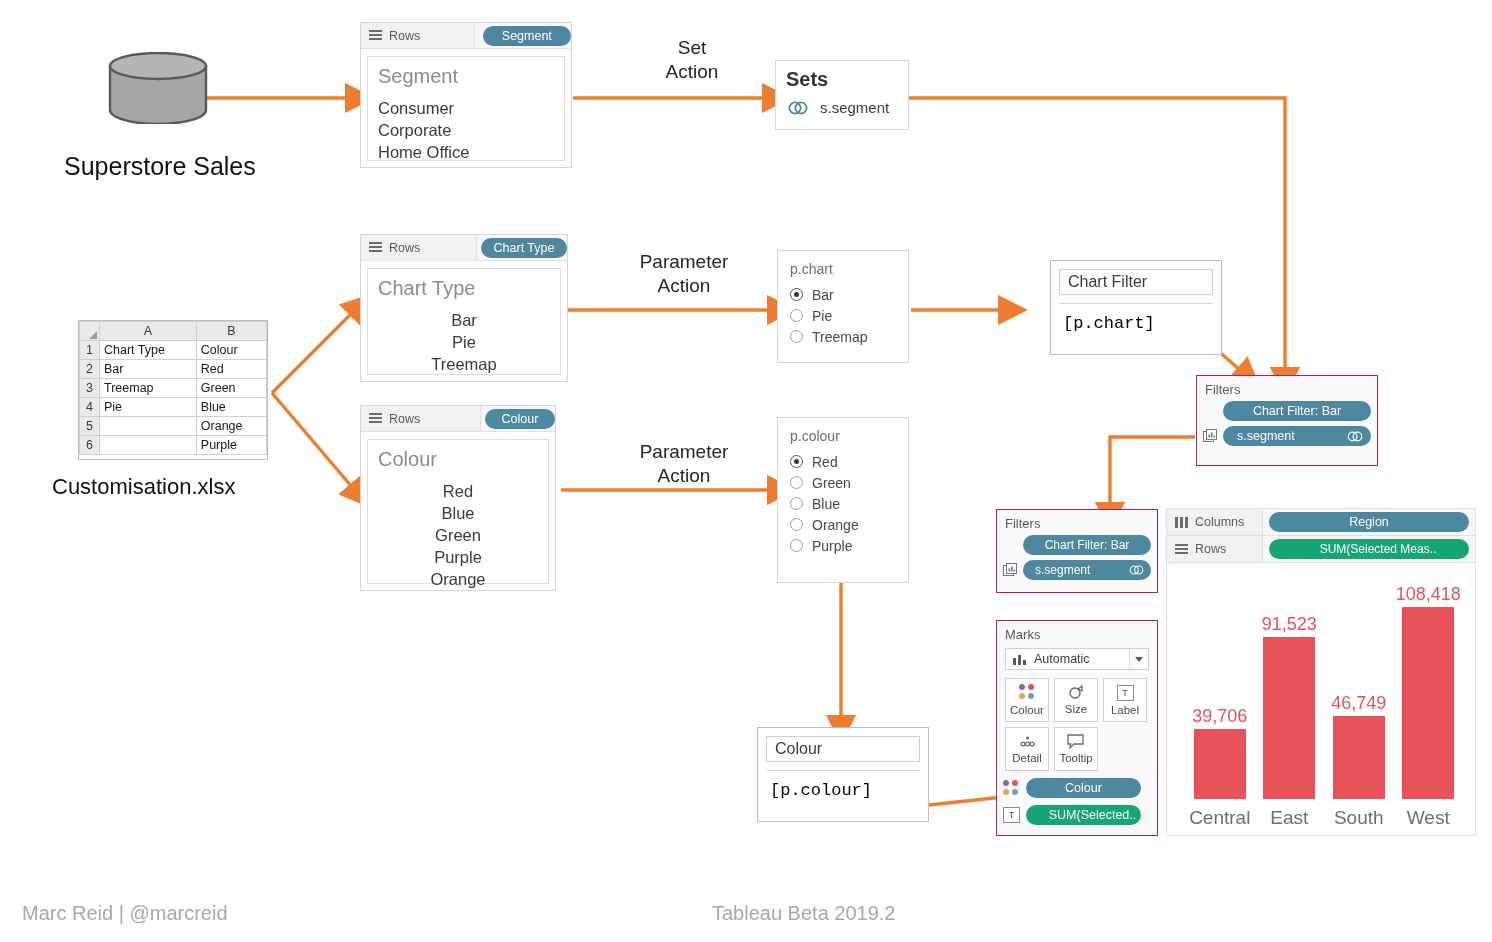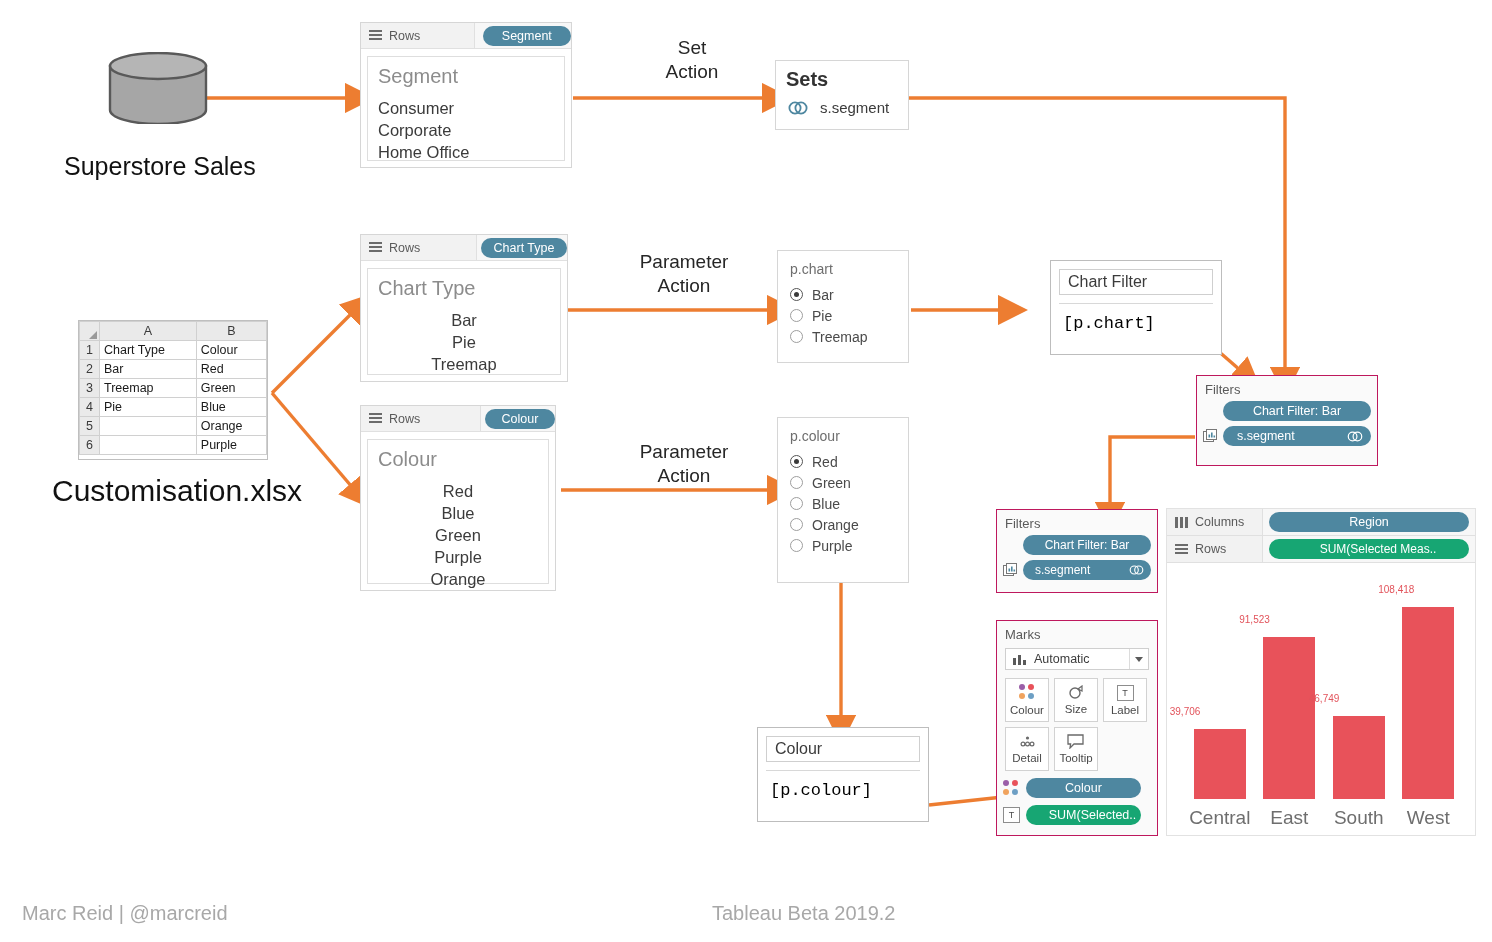--- a/index.html
+++ b/index.html
@@ -84,21 +84,21 @@
          font-size:11.5px;color:#4a4a4a;}
   .dots{width:17px;height:17px;position:relative;}
   .dots b{position:absolute;width:6px;height:6px;border-radius:50%;}
   .encrow{display:flex;align-items:center;gap:6px;padding:3px 6px 0 6px;}
   .tbox{width:15px;height:14px;border:1px solid #8d8d8d;display:flex;align-items:center;
         justify-content:center;font-size:9px;color:#4a4a4a;flex:none;background:#fff;}
 
   
   .viz{position:absolute;background:#fff;border:1px solid #e2e2e2;box-sizing:border-box;}
   .bar{position:absolute;background:#e8525a;}
-  .bar-lbl{position:absolute;font-size:10px;color:#e2535b;}
+  .bar-lbl{position:absolute;font-size:18px;color:#e2535b;text-align:center;}
   .axis-lbl{position:absolute;font-size:19px;color:#6e6e6e;text-align:center;}
 
   
   .flow-lbl{position:absolute;font-size:19px;color:#262626;text-align:center;line-height:1.25;}
   .big-lbl{position:absolute;font-size:23px;color:#111;}
   .footer{position:absolute;font-size:20px;color:#a8a8a8;}
 </style>
 </head>
 <body>
 
@@ -180,21 +180,21 @@
           <td>Orange</td>
         </tr>
         <tr>
           <td class="rn">6</td>
           <td></td>
           <td>Purple</td>
         </tr>
       </tbody>
   </table>
 </div>
-<div class="big-lbl" style="left:52px;top:474px;font-size:30px;">Customisation.xlsx</div>
+<div class="big-lbl" style="left:52px;top:474px;font-size:22px;">Customisation.xlsx</div>
 
 <div class="panel" style="left:360px;top:22px;width:212px;height:146px;">
   <div class="shelf-row">
     <div class="shelf-label">
       <span class="shelf-icon">
           <i></i>
           <i></i>
           <i></i>
         </span>
       <span>Rows</span>

